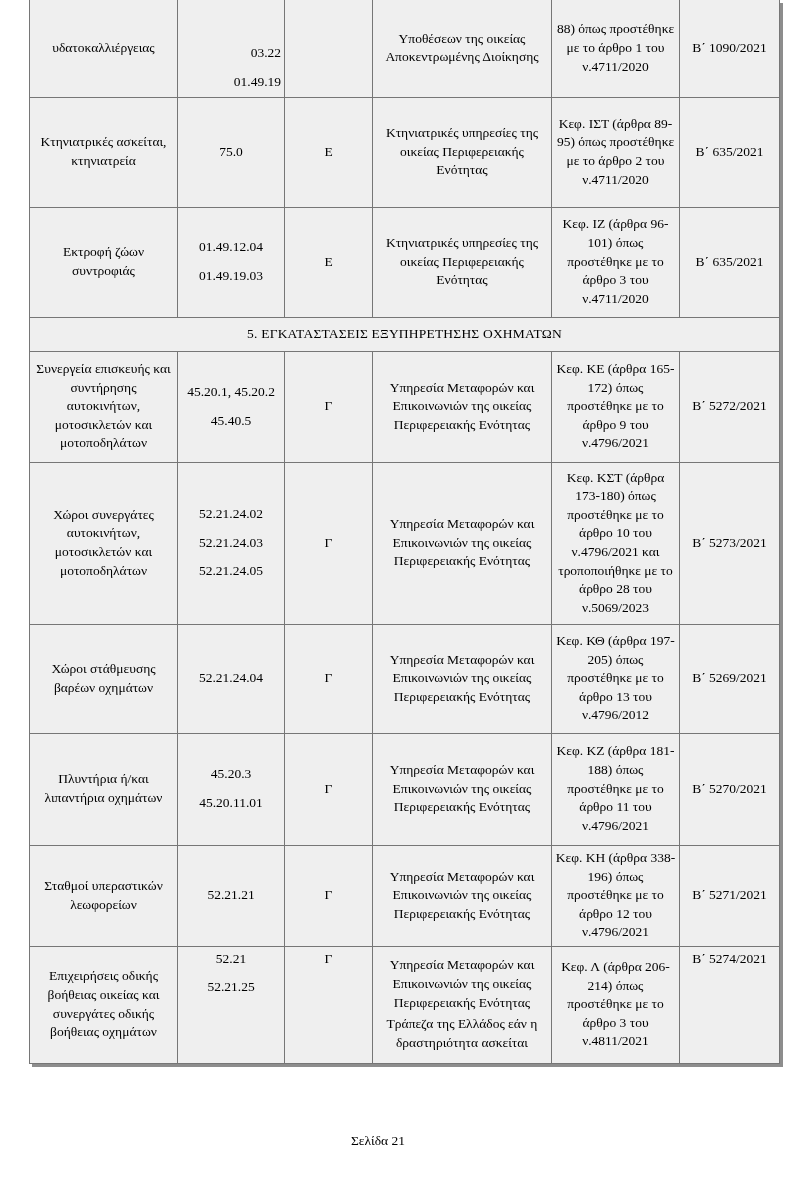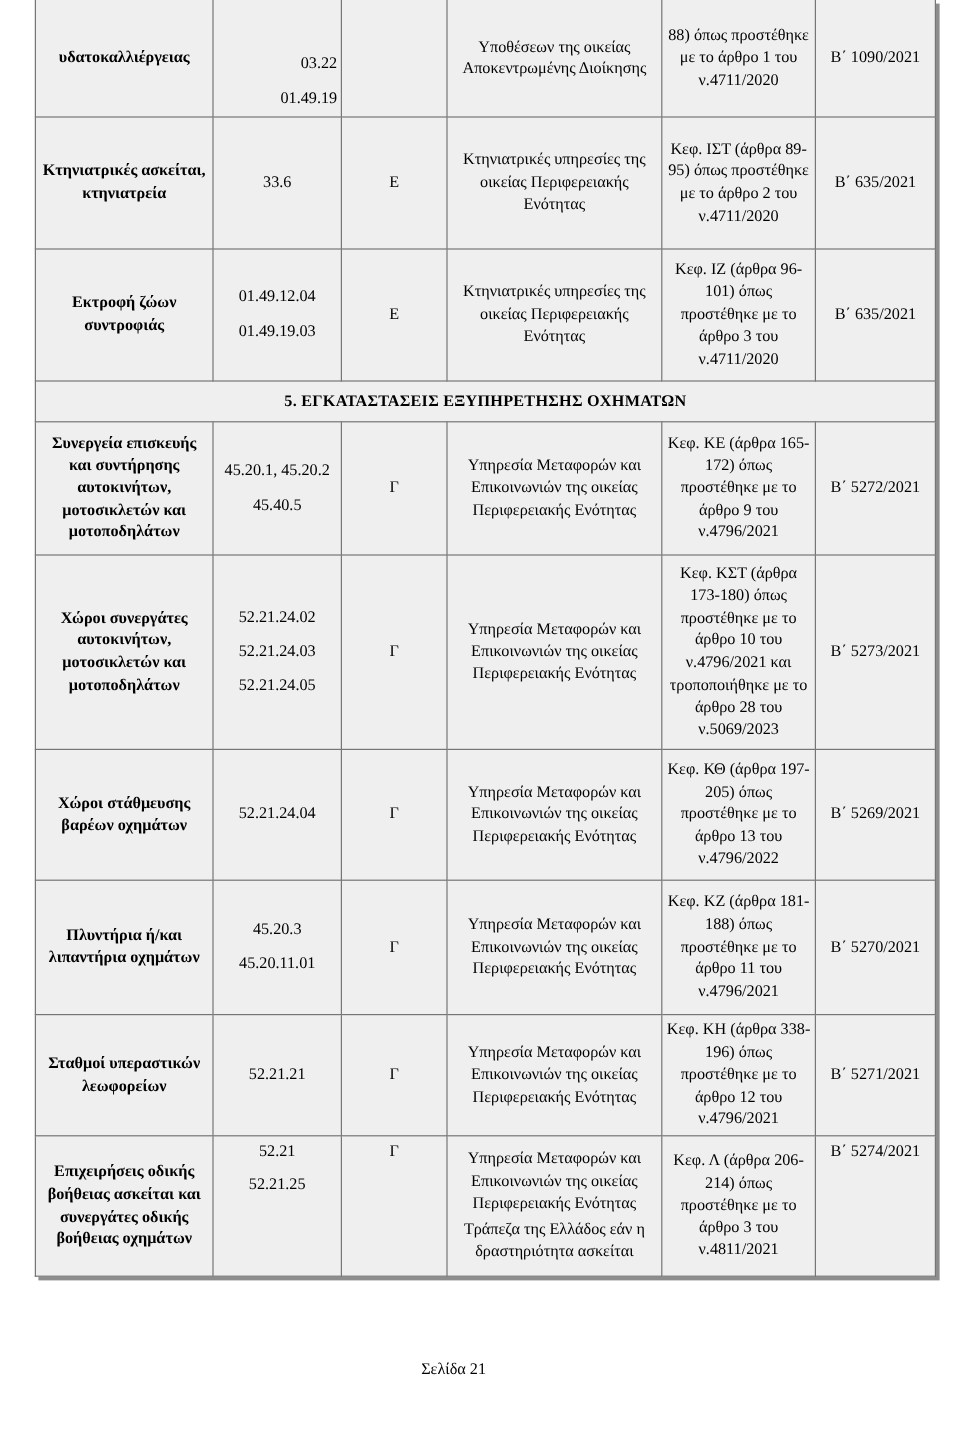--- a/index.html
+++ b/index.html
@@ -49,25 +49,25 @@
   .doc-table tbody tr:nth-child(2)  { height: 110px; }
   .doc-table tbody tr:nth-child(3)  { height: 110px; }
   .doc-table tbody tr:nth-child(4)  { height: 34px; }
   .doc-table tbody tr:nth-child(5)  { height: 111px; }
   .doc-table tbody tr:nth-child(6)  { height: 162px; }
   .doc-table tbody tr:nth-child(7)  { height: 109px; }
   .doc-table tbody tr:nth-child(8)  { height: 112px; }
   .doc-table tbody tr:nth-child(9)  { height: 101px; }
   .doc-table tbody tr:nth-child(10) { height: 117px; }
 
-  .c-activity { font-weight: bold; }
+  .c-activity { font-weight: normal; }
   .code-line + .code-line { margin-top: 10px; }
   .auth-par + .auth-par { margin-top: 3px; }
   .section-cell {
-    font-weight: bold;
+    font-weight: normal;
     font-size: 14px;
     letter-spacing: 0.2px;
   }
   .page-footer {
     position: absolute;
     top: 1133px;
     left: 0; width: 756px;
     text-align: center;
     font-size: 13.5px;
   }
@@ -104,21 +104,21 @@
     </td>
     <td class="c-gazette">
       <div>Β΄ 1090/2021</div>
     </td>
   </tr>
       <tr>
     <td class="c-activity">
       <div>Κτηνιατρικές ασκείται, κτηνιατρεία</div>
     </td>
     <td class="c-codes">
-          <div class="code-line">33.6</div>
+          <div class="code-line">75.0</div>
         </td>
     <td class="c-cat">
       <div>Ε</div>
     </td>
     <td class="c-auth">
           <div class="auth-par">Κτηνιατρικές υπηρεσίες της οικείας Περιφερειακής Ενότητας</div>
         </td>
     <td class="c-legal">
       <div>Κεφ. ΙΣΤ (άρθρα 89-95) όπως προστέθηκε με το άρθρο 2 του ν.4711/2020</div>
     </td>
@@ -200,21 +200,21 @@
     <td class="c-codes">
           <div class="code-line">52.21.24.04</div>
         </td>
     <td class="c-cat">
       <div>Γ</div>
     </td>
     <td class="c-auth">
           <div class="auth-par">Υπηρεσία Μεταφορών και Επικοινωνιών της οικείας Περιφερειακής Ενότητας</div>
         </td>
     <td class="c-legal">
-      <div>Κεφ. ΚΘ (άρθρα 197-205) όπως προστέθηκε με το άρθρο 13 του ν.4796/2022</div>
+      <div>Κεφ. ΚΘ (άρθρα 197-205) όπως προστέθηκε με το άρθρο 13 του ν.4796/2012</div>
     </td>
     <td class="c-gazette">
       <div>Β΄ 5269/2021</div>
     </td>
   </tr>
       <tr>
     <td class="c-activity">
       <div>Πλυντήρια ή/και λιπαντήρια οχημάτων</div>
     </td>
     <td class="c-codes">
@@ -249,21 +249,21 @@
         </td>
     <td class="c-legal">
       <div>Κεφ. ΚΗ (άρθρα 338-196) όπως προστέθηκε με το άρθρο 12 του ν.4796/2021</div>
     </td>
     <td class="c-gazette">
       <div>Β΄ 5271/2021</div>
     </td>
   </tr>
       <tr>
     <td class="c-activity">
-      <div>Επιχειρήσεις οδικής βοήθειας ασκείται και συνεργάτες οδικής βοήθειας οχημάτων</div>
+      <div>Επιχειρήσεις οδικής βοήθειας οικείας και συνεργάτες οδικής βοήθειας οχημάτων</div>
     </td>
     <td class="c-codes">
           <div class="code-line">52.21</div>
           <div class="code-line">52.21.25</div>
         </td>
     <td class="c-cat">
       <div>Γ</div>
     </td>
     <td class="c-auth">
           <div class="auth-par">Υπηρεσία Μεταφορών και Επικοινωνιών της οικείας Περιφερειακής Ενότητας</div>

